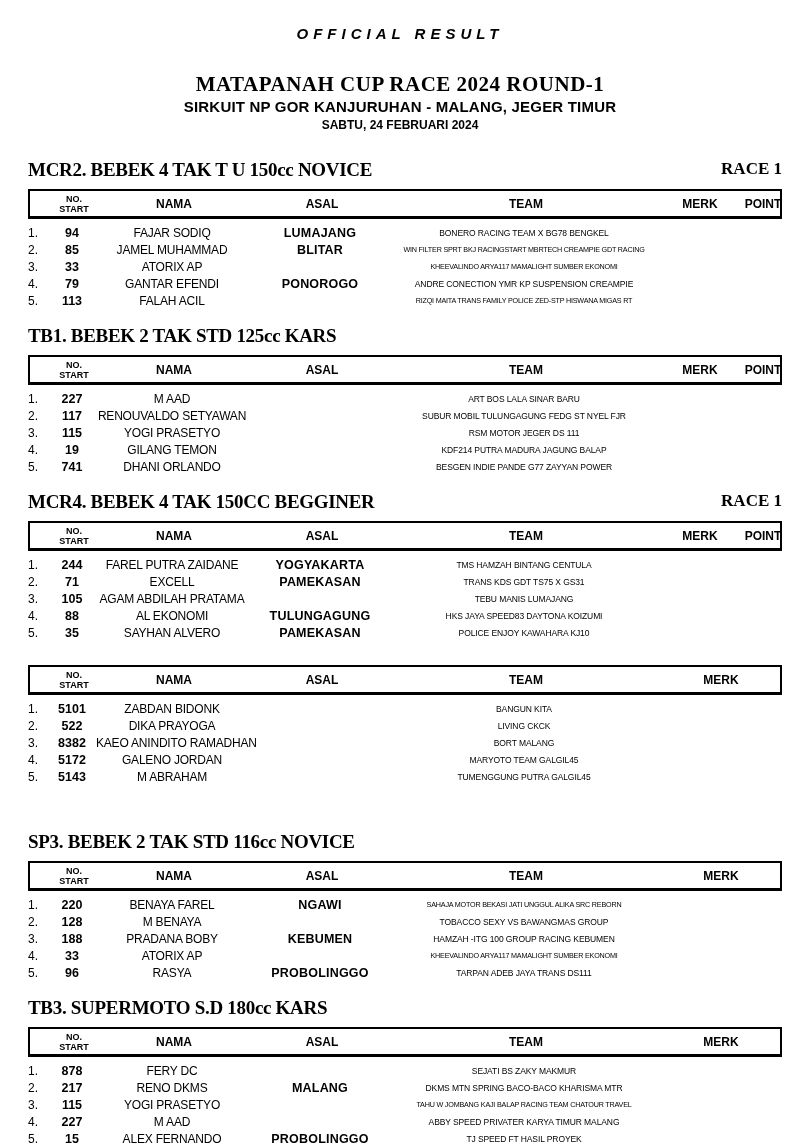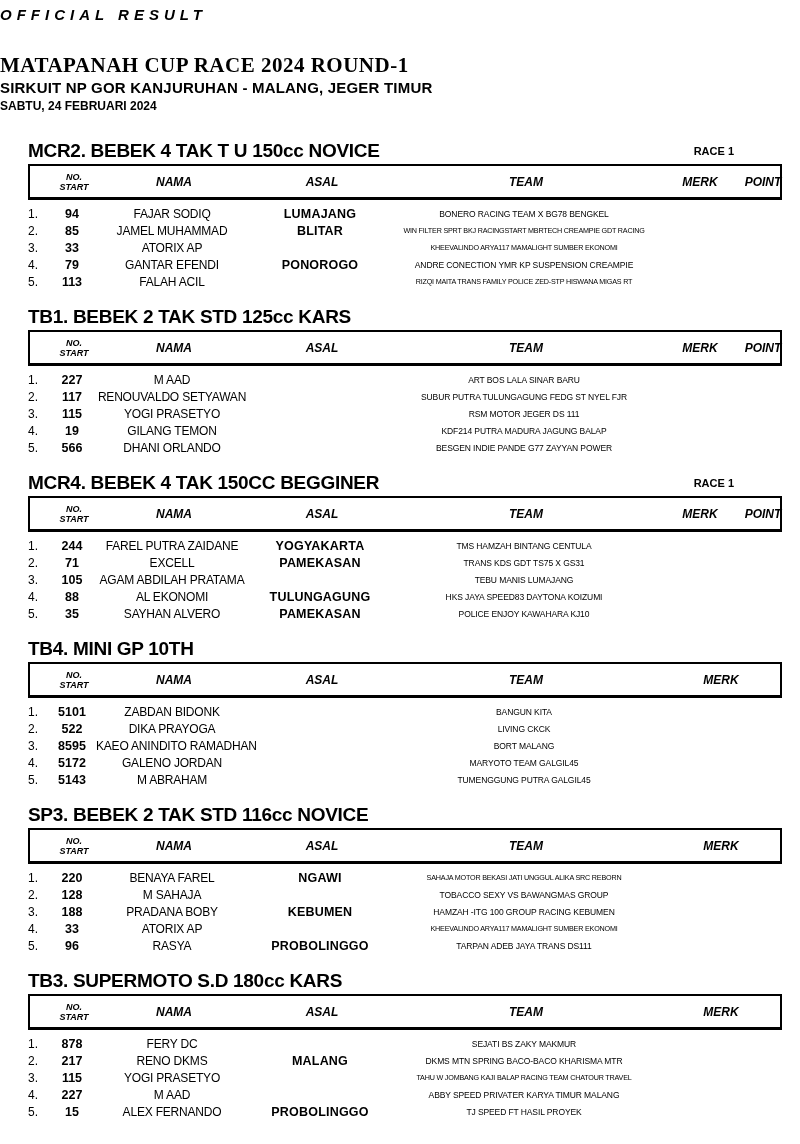--- a/index.html
+++ b/index.html
@@ -5,49 +5,49 @@
   html,body{margin:0;padding:0;background:#ffffff;}
   body{
     width:800px;height:1144px;
     font-family:"Liberation Sans",sans-serif;
     color:#000;
     overflow:hidden;
   }
   .page{width:800px;height:1144px;position:relative;}
 
   
-  .doc-header{padding-top:4px;}
+  .doc-header{padding-top:23px;text-align:center;}
   .official{
     font-style:italic;font-weight:600;font-size:15px;letter-spacing:5px;
     line-height:22px;
   }
   .main-title{
     font-family:"Liberation Serif",serif;font-weight:bold;font-size:21px;
     line-height:26px;letter-spacing:.5px;margin-top:26px;
   }
   .venue{font-weight:bold;font-size:15px;line-height:20px;letter-spacing:.2px;}
   .date{font-weight:bold;font-size:12px;line-height:16px;}
 
   
   .sections{margin-top:26px;}
   .section{height:166px;margin-left:28px;width:754px;}
   .section-head{
-    display:flex;justify-content:space-between;align-items:center;height:22px;
+    display:flex;justify-content:space-between;align-items:flex-start;height:22px;font-family:Liberation Serif, serif;
   }
   .section-title{
     font-weight:bold;font-size:19px;letter-spacing:-0.3px;white-space:nowrap;
   }
   .race-label{
-    font-weight:bold;font-size:11px;margin-right:48px;white-space:nowrap;
+    font-weight:bold;font-size:17px;white-space:nowrap;
   }
 
   .thead{
-    margin-top:2px;height:36px;box-sizing:border-box;
+    margin-top:8px;height:30px;box-sizing:border-box;
     border:2px solid #000;border-bottom-width:3px;
-    display:grid;align-items:center;font-style:italic;
+    display:grid;align-items:center;
   }
   .cols-point{grid-template-columns:20px 48px 152px 144px 264px 84px 42px;}
   .cols-nopoint{grid-template-columns:20px 48px 152px 144px 264px 126px;}
 
   .th{
     font-weight:bold;font-size:12px;text-align:center;white-space:nowrap;
     line-height:12px;
   }
   .th-start{font-size:9px;line-height:10px;}
   .th-point{overflow:visible;}
@@ -165,21 +165,21 @@
             <div class="td td-asal"></div>
             <div class="td td-team">ART BOS LALA SINAR BARU</div>
             <div class="td td-merk"></div>
             <div class="td td-point"></div>
           </div>
           <div class="trow cols-point">
             <div class="td td-pos">2.</div>
             <div class="td td-start">117</div>
             <div class="td td-nama">RENOUVALDO SETYAWAN</div>
             <div class="td td-asal"></div>
-            <div class="td td-team">SUBUR PUTRA TULUNGAGUNG FEDG ST NYEL FJR</div>
+            <div class="td td-team">SUBUR MOBIL TULUNGAGUNG FEDG ST NYEL FJR</div>
             <div class="td td-merk"></div>
             <div class="td td-point"></div>
           </div>
           <div class="trow cols-point">
             <div class="td td-pos">3.</div>
             <div class="td td-start">115</div>
             <div class="td td-nama">YOGI PRASETYO</div>
             <div class="td td-asal"></div>
             <div class="td td-team">RSM MOTOR JEGER DS 111</div>
             <div class="td td-merk"></div>
@@ -189,21 +189,21 @@
             <div class="td td-pos">4.</div>
             <div class="td td-start">19</div>
             <div class="td td-nama">GILANG TEMON</div>
             <div class="td td-asal"></div>
             <div class="td td-team">KDF214 PUTRA MADURA JAGUNG BALAP</div>
             <div class="td td-merk"></div>
             <div class="td td-point"></div>
           </div>
           <div class="trow cols-point">
             <div class="td td-pos">5.</div>
-            <div class="td td-start">566</div>
+            <div class="td td-start">741</div>
             <div class="td td-nama">DHANI ORLANDO</div>
             <div class="td td-asal"></div>
             <div class="td td-team">BESGEN INDIE PANDE G77 ZAYYAN POWER</div>
             <div class="td td-merk"></div>
             <div class="td td-point"></div>
           </div>
         </div>
       </div>
       <div class="section">
         <div class="section-head">
@@ -264,23 +264,20 @@
             <div class="td td-start">35</div>
             <div class="td td-nama">SAYHAN ALVERO</div>
             <div class="td td-asal">PAMEKASAN</div>
             <div class="td td-team">POLICE ENJOY KAWAHARA KJ10</div>
             <div class="td td-merk"></div>
             <div class="td td-point"></div>
           </div>
         </div>
       </div>
       <div class="section">
-        <div class="section-head">
-          <div class="section-title">TB4. MINI GP 10TH</div>
-        </div>
         <div class="thead cols-nopoint">
           <div class="th"></div>
           <div class="th th-start">
             <div>NO.</div>
             <div>START</div>
           </div>
           <div class="th">NAMA</div>
           <div class="th">ASAL</div>
           <div class="th">TEAM</div>
           <div class="th">MERK</div>
@@ -297,21 +294,21 @@
           <div class="trow cols-nopoint">
             <div class="td td-pos">2.</div>
             <div class="td td-start">522</div>
             <div class="td td-nama">DIKA PRAYOGA</div>
             <div class="td td-asal"></div>
             <div class="td td-team">LIVING CKCK</div>
             <div class="td td-merk"></div>
           </div>
           <div class="trow cols-nopoint">
             <div class="td td-pos">3.</div>
-            <div class="td td-start">8595</div>
+            <div class="td td-start">8382</div>
             <div class="td td-nama">KAEO ANINDITO RAMADHAN</div>
             <div class="td td-asal"></div>
             <div class="td td-team">BORT MALANG</div>
             <div class="td td-merk"></div>
           </div>
           <div class="trow cols-nopoint">
             <div class="td td-pos">4.</div>
             <div class="td td-start">5172</div>
             <div class="td td-nama">GALENO JORDAN</div>
             <div class="td td-asal"></div>
@@ -348,21 +345,21 @@
             <div class="td td-pos">1.</div>
             <div class="td td-start">220</div>
             <div class="td td-nama">BENAYA FAREL</div>
             <div class="td td-asal">NGAWI</div>
             <div class="td td-team small">SAHAJA MOTOR BEKASI JATI UNGGUL ALIKA SRC REBORN</div>
             <div class="td td-merk"></div>
           </div>
           <div class="trow cols-nopoint">
             <div class="td td-pos">2.</div>
             <div class="td td-start">128</div>
-            <div class="td td-nama">M SAHAJA</div>
+            <div class="td td-nama">M BENAYA</div>
             <div class="td td-asal"></div>
             <div class="td td-team">TOBACCO SEXY VS BAWANGMAS GROUP</div>
             <div class="td td-merk"></div>
           </div>
           <div class="trow cols-nopoint">
             <div class="td td-pos">3.</div>
             <div class="td td-start">188</div>
             <div class="td td-nama">PRADANA BOBY</div>
             <div class="td td-asal">KEBUMEN</div>
             <div class="td td-team">HAMZAH -ITG 100 GROUP RACING KEBUMEN</div>

